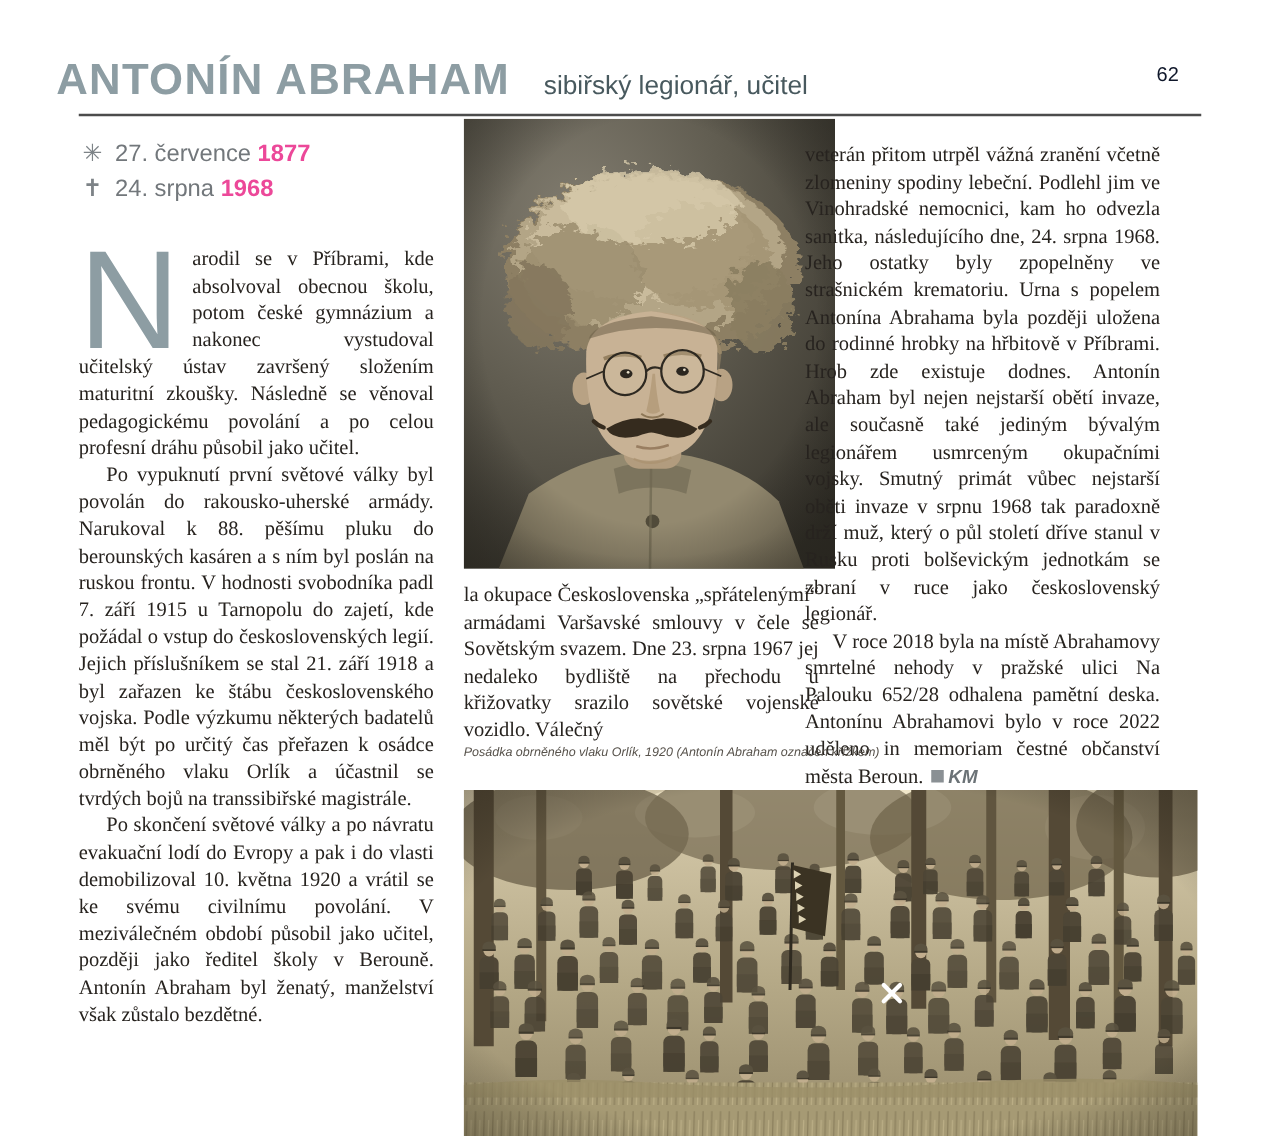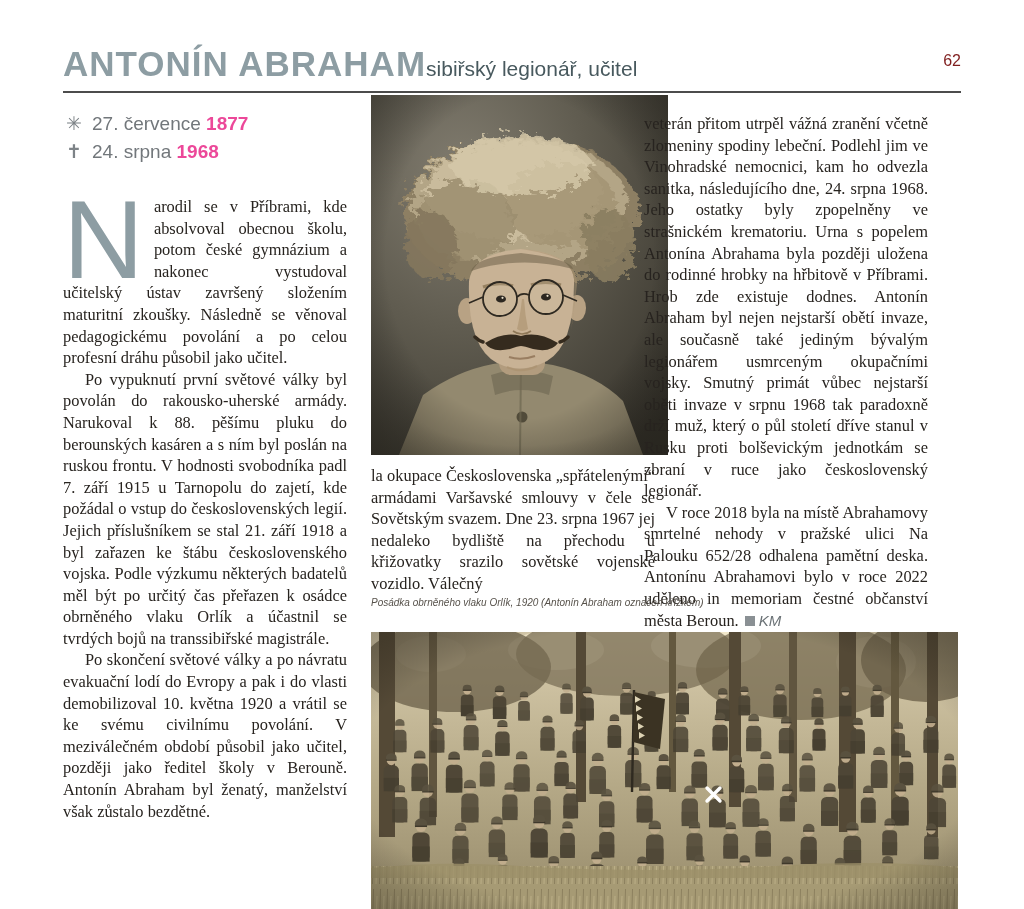--- a/index.html
+++ b/index.html
@@ -1,43 +1,43 @@
 <!DOCTYPE html>
 <html lang="cs"><head>
 <meta charset="utf-8">
 <style>
   html,body{margin:0;padding:0;background:#ffffff;}
   .page{position:relative;width:1024px;height:909px;background:#fff;overflow:hidden;
         font-family:"Liberation Serif",serif;color:#262220;}
   
-  .hdr{position:absolute;left:63px;top:44px;width:898px;display:flex;align-items:baseline;}
+  .hdr{position:absolute;left:45px;top:44px;width:898px;display:flex;align-items:baseline;gap:13px;}
   .title{font-family:"Liberation Sans",sans-serif;font-weight:600;font-size:35px;
          letter-spacing:1px;color:#8d9da3;line-height:40px;white-space:nowrap;}
   .subtitle{font-family:"Liberation Sans",sans-serif;font-weight:400;font-size:21px;
-            color:#48595e;white-space:nowrap;}
+            color:#48595e;margin-left:14px;white-space:nowrap;}
   .pagenum{position:absolute;right:0;top:8px;font-family:"Liberation Sans",sans-serif;
-           font-size:16px;color:#7f1d1d;text-align:center;}
+           font-size:16px;color:#0f172a;text-align:center;}
   .rule{position:absolute;left:63px;top:91px;width:898px;height:2px;background:#4c4c4c;}
   
   .vitals{position:absolute;left:66px;top:110px;font-family:"Liberation Sans",sans-serif;
           font-size:19px;color:#72777b;line-height:28px;}
   .vitals .sym{display:inline-block;width:26px;color:#7d8387;font-size:19px;}
   .vitals .yr{font-weight:700;color:#ec4899;}
   
   .col{position:absolute;font-size:16.4px;line-height:21.6px;text-align:justify;
        color:#27231f;}
   .col p{margin:0;}
   .col p.ind{text-indent:22px;}
   .dropcap{float:left;font-family:"Liberation Sans",sans-serif;font-weight:400;
            font-size:112px;line-height:84px;color:#8d9da3;padding:2px 10px 0 0;}
   .col1{left:63px;top:196px;width:284px;}
   .col2{left:371px;top:465px;width:284px;}
   .col3{left:644px;top:113px;width:284px;}
   .sigsq{display:inline-block;width:10px;height:10px;background:#8a9094;margin:0 4px 0 6px;}
-  .sig{font-family:"Liberation Sans",sans-serif;font-style:italic;font-size:15px;color:#6b7276;}
+  .sig{font-family:"Liberation Sans",sans-serif;font-style:italic;font-size:15px;color:#6b7276;font-weight:bold;}
   
   .portrait{position:absolute;left:371px;top:95px;width:297px;height:360px;}
   .caption{position:absolute;left:371px;top:597px;width:590px;
            font-family:"Liberation Sans",sans-serif;font-style:italic;font-size:10px;
            color:#57524b;}
   .group{position:absolute;left:371px;top:632px;width:587px;height:277px;}
   svg{display:block;}
 </style>
 </head>
 <body>

